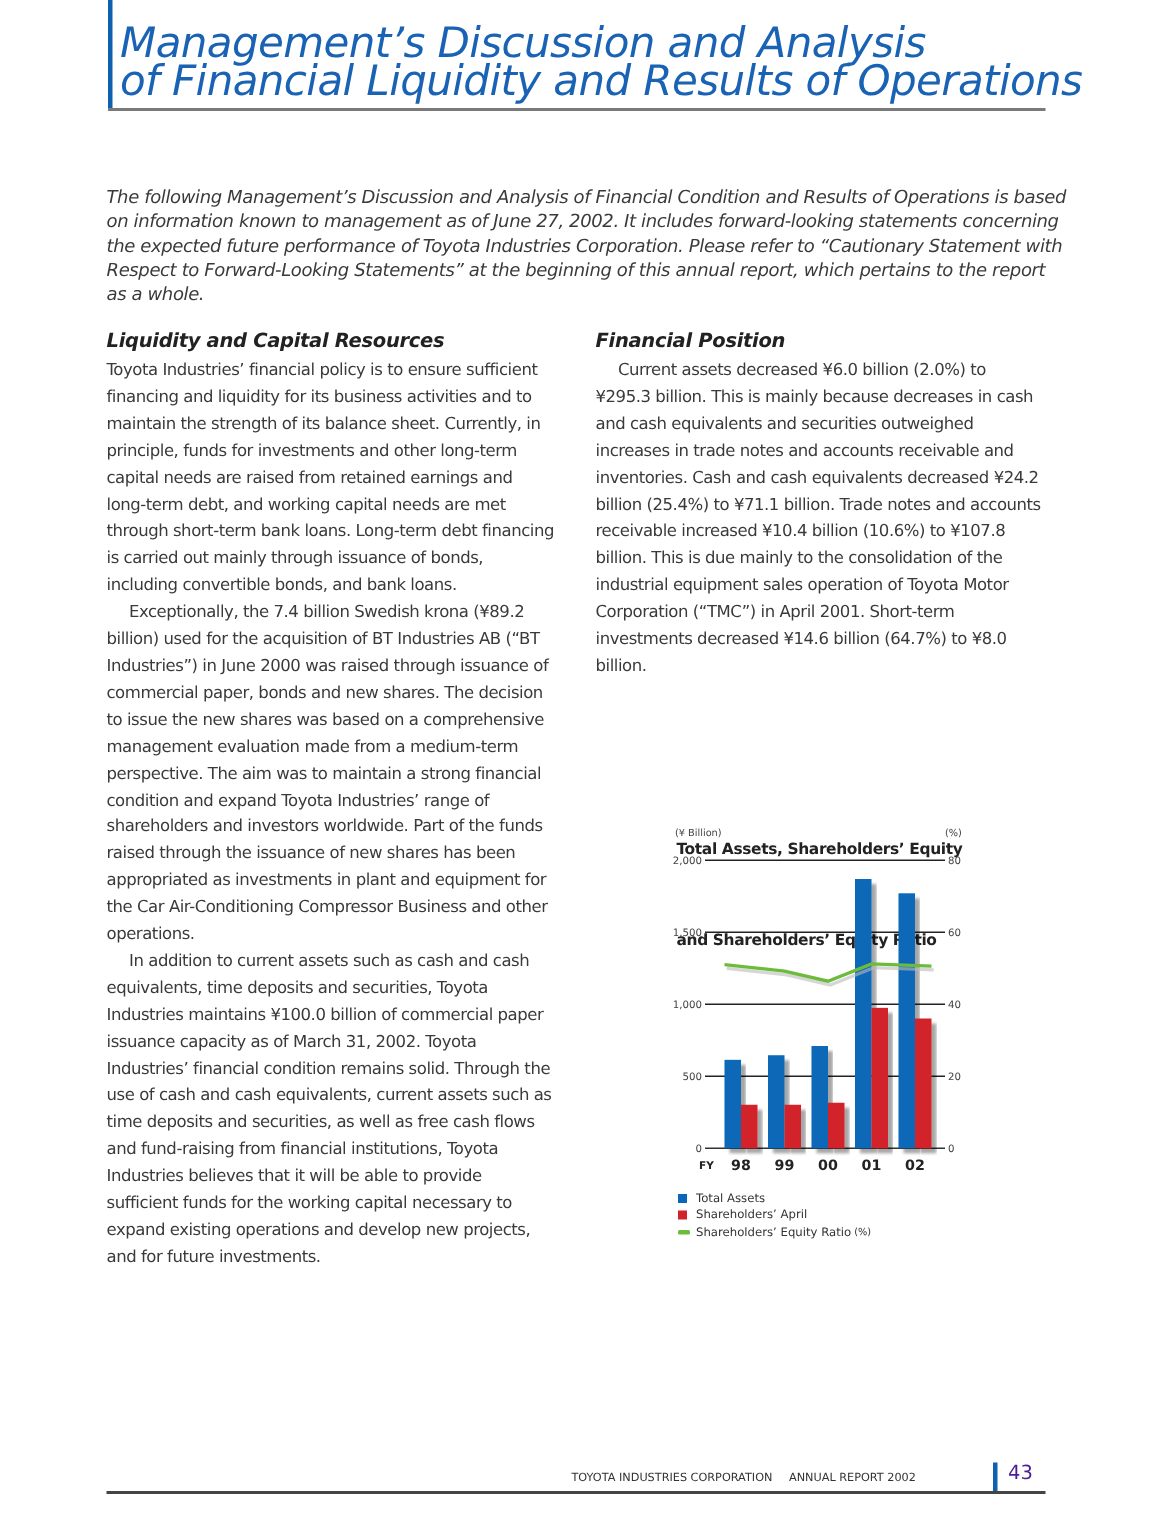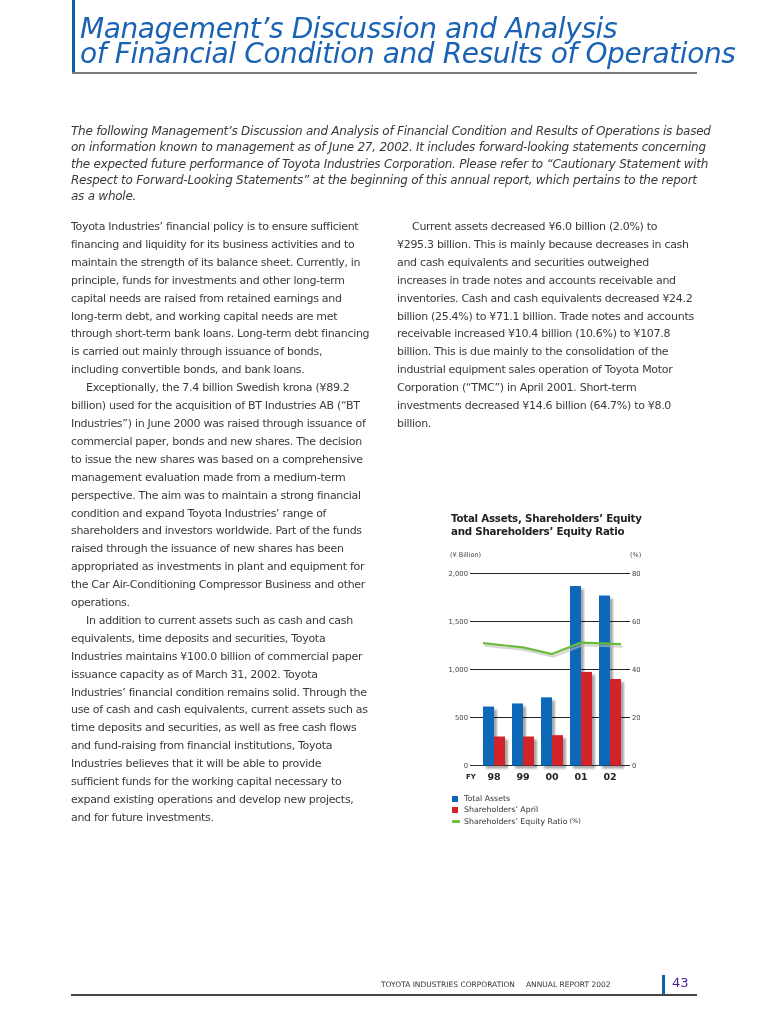--- a/index.html
+++ b/index.html
@@ -9,52 +9,54 @@
   .title { position:absolute; left:80px; top:16px; font-family:"DejaVu Sans", sans-serif; font-style:italic; font-size:28px; line-height:25px; color:#1a63b4; letter-spacing:-0.4px; }
   .title div { white-space:nowrap; }
   .intro { position:absolute; left:71px; top:123px; width:640px; font-style:italic; font-size:12px; line-height:16.3px; color:#3a3a3a; letter-spacing:-0.25px; }
   .col { position:absolute; top:218px; width:300px; }
   .col.left { left:71px; }
   .col.right { left:397px; }
   .col h2 { margin:0; font-style:italic; font-weight:bold; font-size:13px; line-height:20px; color:#222; letter-spacing:-0.2px; }
   .col p { margin:0; font-size:11px; line-height:17.9px; color:#3a3a3a; letter-spacing:-0.3px; }
   .col p.indent { text-indent:15px; }
   .chart-title { position:absolute; left:451px; top:512px; font-weight:bold; font-size:10.3px; line-height:12.5px; color:#222; letter-spacing:-0.25px; }
-  .chart-title div { white-space:nowrap; }
+  .chart-title div { white-space:nowrap;margin-top:48px; }
   #chart { position:absolute; left:440px; top:545px; }
   .legend { position:absolute; left:452px; top:793px; font-size:7.8px; line-height:11.3px; color:#333; }
   .legend-item { display:flex; align-items:center;text-align:right; }
   .sw { display:inline-block; width:6px; height:6px; margin-right:6px; }
   .sw.line { width:8px; height:3px; margin-right:4px; border-radius:1px; }
   .legend-unit { font-size:6.5px; margin-left:2px; }
   .footer-rule { position:absolute; left:71px; top:994px; width:626px; height:1.5px; background:#444; }
   .footer-text { position:absolute; left:381px; top:980px; font-size:7.5px; color:#333; letter-spacing:0px; white-space:nowrap; }
   .footer-text span + span { margin-left:11px; }
   .footer-bar { position:absolute; left:662px; top:975px; width:3px; height:19px; background:#1060b0; }
   .page-num { position:absolute; left:672px; top:975px; font-size:13px; color:#4c1d95; }
 </style>
 </head>
 <body>
 
 <div class="hdr-bar"></div>
 <div class="hdr-rule"></div>
 <div class="title">
   <div>Management’s Discussion and Analysis</div>
-  <div>of Financial Condition and Results of Operations</div>
+  <div>of Financial Liquidity and Results of Operations</div>
 </div>
 
 <div class="intro">The following Management’s Discussion and Analysis of Financial Condition and Results of Operations is based on information known to management as of June 27, 2002. It includes forward-looking statements concerning the expected future performance of Toyota Industries Corporation. Please refer to “Cautionary Statement with Respect to Forward-Looking Statements” at the beginning of this annual report, which pertains to the report as a whole.</div>
 
 <div class="col left">
+  <h2>Liquidity and Capital Resources</h2>
   <p>Toyota Industries’ financial policy is to ensure sufficient financing and liquidity for its business activities and to maintain the strength of its balance sheet. Currently, in principle, funds for investments and other long-term capital needs are raised from retained earnings and long-term debt, and working capital needs are met through short-term bank loans. Long-term debt financing is carried out mainly through issuance of bonds, including convertible bonds, and bank loans.</p>
   <p class="indent">Exceptionally, the 7.4 billion Swedish krona (¥89.2 billion) used for the acquisition of BT Industries AB (“BT Industries”) in June 2000 was raised through issuance of commercial paper, bonds and new shares. The decision to issue the new shares was based on a comprehensive management evaluation made from a medium-term perspective. The aim was to maintain a strong financial condition and expand Toyota Industries’ range of shareholders and investors worldwide. Part of the funds raised through the issuance of new shares has been appropriated as investments in plant and equipment for the Car Air-Conditioning Compressor Business and other operations.</p>
   <p class="indent">In addition to current assets such as cash and cash equivalents, time deposits and securities, Toyota Industries maintains ¥100.0 billion of commercial paper issuance capacity as of March 31, 2002. Toyota Industries’ financial condition remains solid. Through the use of cash and cash equivalents, current assets such as time deposits and securities, as well as free cash flows and fund-raising from financial institutions, Toyota Industries believes that it will be able to provide sufficient funds for the working capital necessary to expand existing operations and develop new projects, and for future investments.</p>
 </div>
 
 <div class="col right">
+  <h2>Financial Position</h2>
   <p class="indent">Current assets decreased ¥6.0 billion (2.0%) to ¥295.3 billion. This is mainly because decreases in cash and cash equivalents and securities outweighed increases in trade notes and accounts receivable and inventories. Cash and cash equivalents decreased ¥24.2 billion (25.4%) to ¥71.1 billion. Trade notes and accounts receivable increased ¥10.4 billion (10.6%) to ¥107.8 billion. This is due mainly to the consolidation of the industrial equipment sales operation of Toyota Motor Corporation (“TMC”) in April 2001. Short-term investments decreased ¥14.6 billion (64.7%) to ¥8.0 billion.</p>
 </div>
 
 <div class="chart-title">
   <div>Total Assets, Shareholders’ Equity</div>
   <div>and Shareholders’ Equity Ratio</div>
 </div>
 
 <svg id="chart" width="220" height="240" xmlns="http://www.w3.org/2000/svg">
   <defs>

